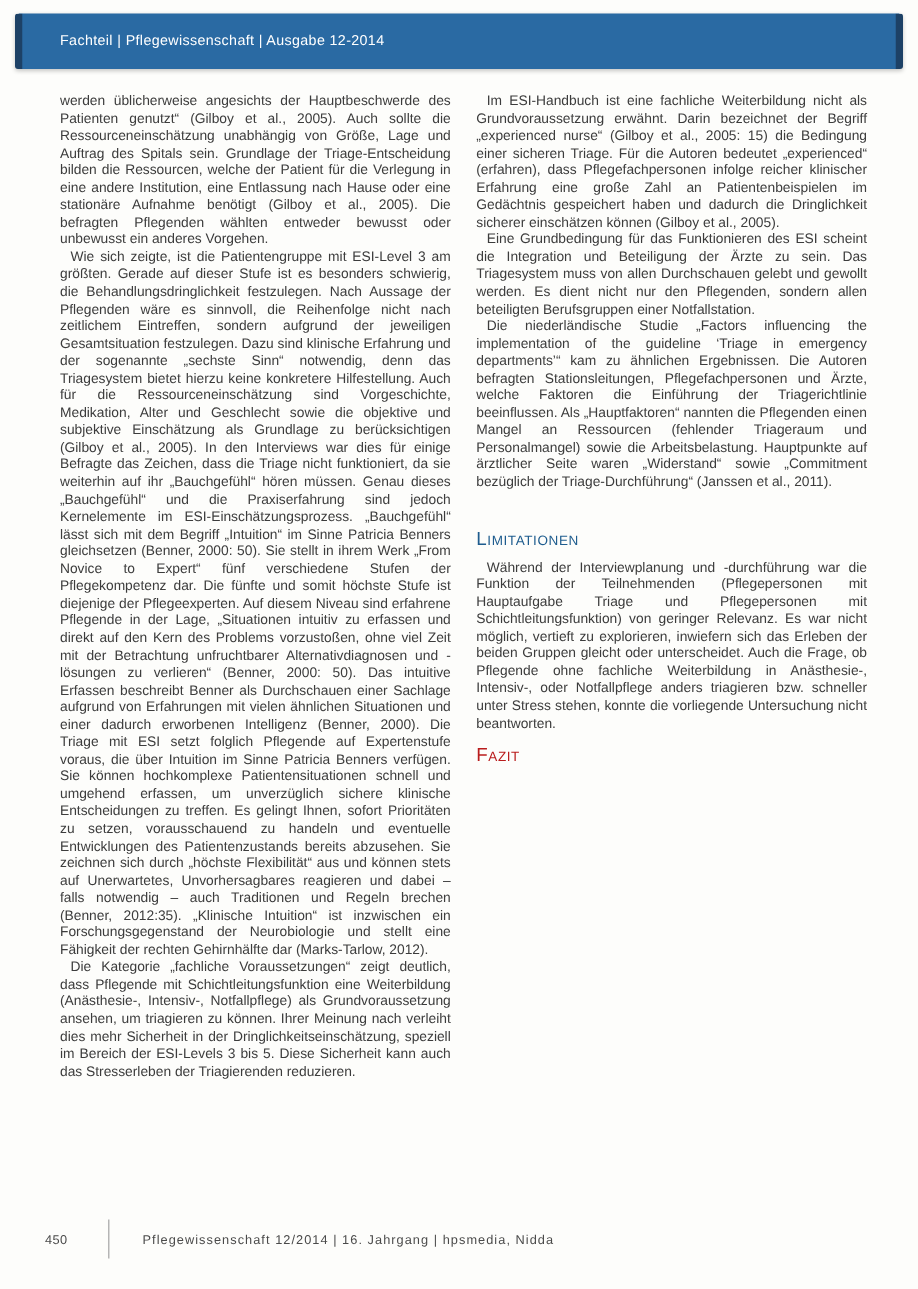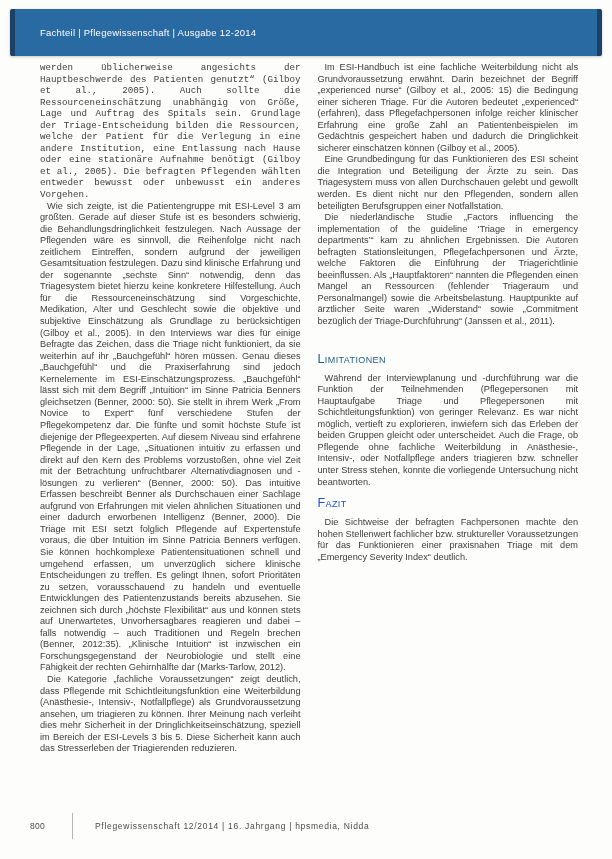--- a/index.html
+++ b/index.html
@@ -3,21 +3,21 @@
 <meta charset="utf-8">
 <style>
   html,body{margin:0;padding:0;}
   body{
     width:612px;height:859px;position:relative;overflow:hidden;
     background:#fdfdfb;
     font-family:"Liberation Sans","DejaVu Sans",sans-serif;
   }
   
   .header-bar{
-    position:absolute;top:9px;left:10px;width:582px;height:47px;
+    position:absolute;top:9px;left:10px;width:582px;height:37px;
     background:#2a6aa3;
     border-left:5px solid #1d4166;border-right:5px solid #1d4166;
     border-radius:2px;
     box-shadow:0 1px 3px rgba(0,0,0,.22);
     display:flex;align-items:center;
   }
   .header-title{
     color:#ffffff;font-size:9.5px;letter-spacing:.25px;padding-left:25px;
     white-space:nowrap;
   }
@@ -27,31 +27,31 @@
     display:flex;gap:17px;
   }
   .col{
     flex:1;min-width:0;
     font-size:9.2px;line-height:11.55px;
     text-align:justify;text-justify:inter-word;
     color:#3c3c3c;
     hyphens:auto;-webkit-hyphens:auto;
   }
   .col p{margin:0;text-indent:7px;}
-  .col p.no-indent{text-indent:0;font-family:Liberation Mono, monospace;}
+  .col p.no-indent{text-indent:0;}
   .sec-heading{
     font-variant:small-caps;
     font-weight:normal;
     font-size:12.5px;line-height:13px;
     letter-spacing:.4px;
     margin:9px 0 7px 0;
     text-align:left;
   }
   .heading-blue{color:#1e5c8e;margin-top:25px;}
-  .heading-dark{color:#1d4ed8;}
+  .heading-dark{color:#b91c1c;}
   
   .footer{
     position:absolute;left:30px;bottom:20px;
     display:flex;align-items:center;
     font-size:8.5px;color:#4a4a4a;
   }
   .page-num{width:42px;letter-spacing:.3px;}
   .footer-divider{width:1px;height:26px;background:#b5b5b5;margin-right:22px;}
   .imprint{letter-spacing:.7px;white-space:nowrap;}
 </style>
@@ -68,21 +68,20 @@
     <p>Wie sich zeigte, ist die Patientengruppe mit ESI-Level 3 am größten. Gerade auf dieser Stufe ist es besonders schwierig, die Behandlungsdringlichkeit festzulegen. Nach Aussage der Pflegenden wäre es sinnvoll, die Reihenfolge nicht nach zeitlichem Eintreffen, sondern aufgrund der jeweiligen Gesamtsituation festzulegen. Dazu sind klinische Erfahrung und der sogenannte „sechste Sinn“ notwendig, denn das Triagesystem bietet hierzu keine konkretere Hilfestellung. Auch für die Ressourceneinschätzung sind Vorgeschichte, Medikation, Alter und Geschlecht sowie die objektive und subjektive Einschätzung als Grundlage zu berücksichtigen (Gilboy et al., 2005). In den Interviews war dies für einige Befragte das Zeichen, dass die Triage nicht funktioniert, da sie weiterhin auf ihr „Bauchgefühl“ hören müssen. Genau dieses „Bauchgefühl“ und die Praxiserfahrung sind jedoch Kernelemente im ESI-Einschätzungsprozess. „Bauchgefühl“ lässt sich mit dem Begriff „Intuition“ im Sinne Patricia Benners gleichsetzen (Benner, 2000: 50). Sie stellt in ihrem Werk „From Novice to Expert“ fünf verschiedene Stufen der Pflegekompetenz dar. Die fünfte und somit höchste Stufe ist diejenige der Pflegeexperten. Auf diesem Niveau sind erfahrene Pflegende in der Lage, „Situationen intuitiv zu erfassen und direkt auf den Kern des Problems vorzustoßen, ohne viel Zeit mit der Betrachtung unfruchtbarer Alternativdiagnosen und -lösungen zu verlieren“ (Benner, 2000: 50). Das intuitive Erfassen beschreibt Benner als Durchschauen einer Sachlage aufgrund von Erfahrungen mit vielen ähnlichen Situationen und einer dadurch erworbenen Intelligenz (Benner, 2000). Die Triage mit ESI setzt folglich Pflegende auf Expertenstufe voraus, die über Intuition im Sinne Patricia Benners verfügen. Sie können hochkomplexe Patientensituationen schnell und umgehend erfassen, um unverzüglich sichere klinische Entscheidungen zu treffen. Es gelingt Ihnen, sofort Prioritäten zu setzen, vorausschauend zu handeln und eventuelle Entwicklungen des Patientenzustands bereits abzusehen. Sie zeichnen sich durch „höchste Flexibilität“ aus und können stets auf Unerwartetes, Unvorhersagbares reagieren und dabei – falls notwendig – auch Traditionen und Regeln brechen (Benner, 2012:35). „Klinische Intuition“ ist inzwischen ein Forschungsgegenstand der Neurobiologie und stellt eine Fähigkeit der rechten Gehirnhälfte dar (Marks-Tarlow, 2012).</p>
     <p>Die Kategorie „fachliche Voraussetzungen“ zeigt deutlich, dass Pflegende mit Schichtleitungsfunktion eine Weiterbildung (Anästhesie-, Intensiv-, Notfallpflege) als Grundvoraussetzung ansehen, um triagieren zu können. Ihrer Meinung nach verleiht dies mehr Sicherheit in der Dringlichkeitseinschätzung, speziell im Bereich der ESI-Levels 3 bis 5. Diese Sicherheit kann auch das Stresserleben der Triagierenden reduzieren.</p>
   </div>
   <div class="col">
     <p>Im ESI-Handbuch ist eine fachliche Weiterbildung nicht als Grundvoraussetzung erwähnt. Darin bezeichnet der Begriff „experienced nurse“ (Gilboy et al., 2005: 15) die Bedingung einer sicheren Triage. Für die Autoren bedeutet „experienced“ (erfahren), dass Pflegefachpersonen infolge reicher klinischer Erfahrung eine große Zahl an Patientenbeispielen im Gedächtnis gespeichert haben und dadurch die Dringlichkeit sicherer einschätzen können (Gilboy et al., 2005).</p>
     <p>Eine Grundbedingung für das Funktionieren des ESI scheint die Integration und Beteiligung der Ärzte zu sein. Das Triagesystem muss von allen Durchschauen gelebt und gewollt werden. Es dient nicht nur den Pflegenden, sondern allen beteiligten Berufsgruppen einer Notfallstation.</p>
     <p>Die niederländische Studie „Factors influencing the implementation of the guideline ‘Triage in emergency departments’“ kam zu ähnlichen Ergebnissen. Die Autoren befragten Stationsleitungen, Pflegefachpersonen und Ärzte, welche Faktoren die Einführung der Triagerichtlinie beeinflussen. Als „Hauptfaktoren“ nannten die Pflegenden einen Mangel an Ressourcen (fehlender Triageraum und Personalmangel) sowie die Arbeitsbelastung. Hauptpunkte auf ärztlicher Seite waren „Widerstand“ sowie „Commitment bezüglich der Triage-Durchführung“ (Janssen et al., 2011).</p>
     <h2 class="sec-heading heading-blue">Limitationen</h2>
     <p>Während der Interviewplanung und -durchführung war die Funktion der Teilnehmenden (Pflegepersonen mit Hauptaufgabe Triage und Pflegepersonen mit Schichtleitungsfunktion) von geringer Relevanz. Es war nicht möglich, vertieft zu explorieren, inwiefern sich das Erleben der beiden Gruppen gleicht oder unterscheidet. Auch die Frage, ob Pflegende ohne fachliche Weiterbildung in Anästhesie-, Intensiv-, oder Notfallpflege anders triagieren bzw. schneller unter Stress stehen, konnte die vorliegende Untersuchung nicht beantworten.</p>
     <h2 class="sec-heading heading-dark">Fazit</h2>
-    <p>Die Sichtweise der befragten Fachpersonen machte den hohen Stellenwert fachlicher bzw. struktureller Voraussetzungen für das Funktionieren einer praxisnahen Triage mit dem „Emergency Severity Index“ deutlich.</p>
   </div>
 </div>
 
 <div class="footer">
-  <span class="page-num">800</span>
+  <span class="page-num">450</span>
   <span class="footer-divider"></span>
   <span class="imprint">Pflegewissenschaft 12/2014 | 16. Jahrgang | hpsmedia, Nidda</span>
 </div>
 
 </body></html>

